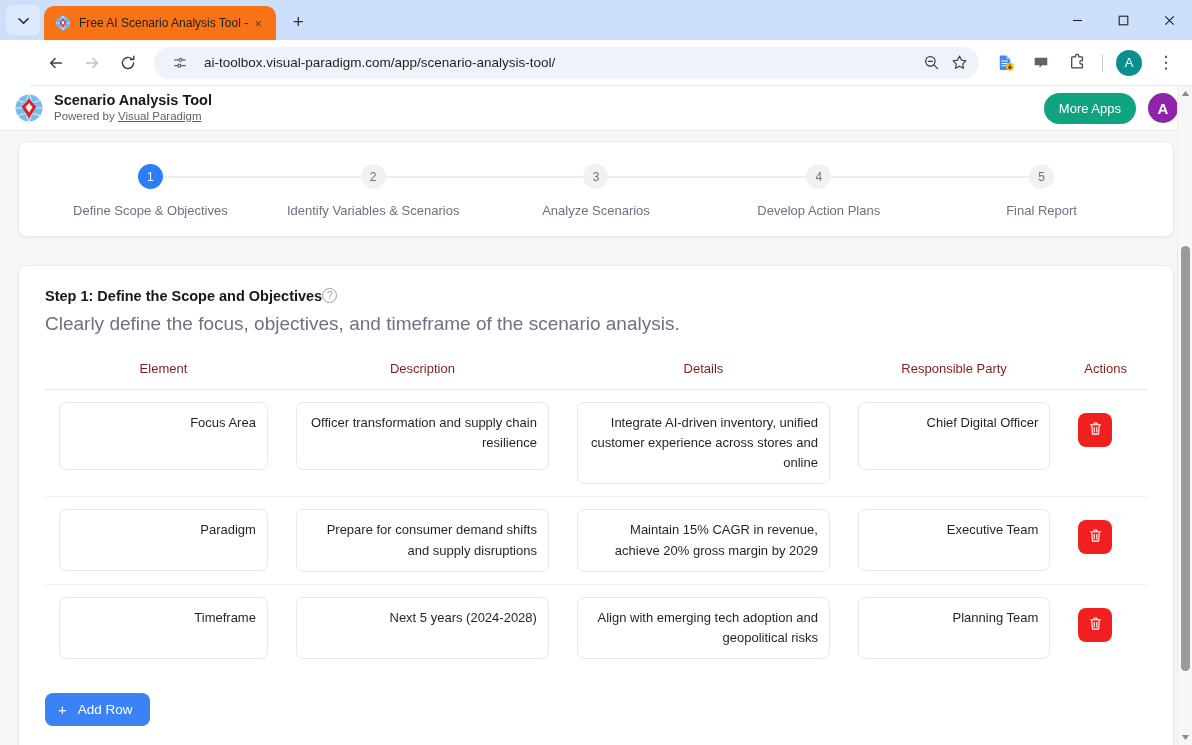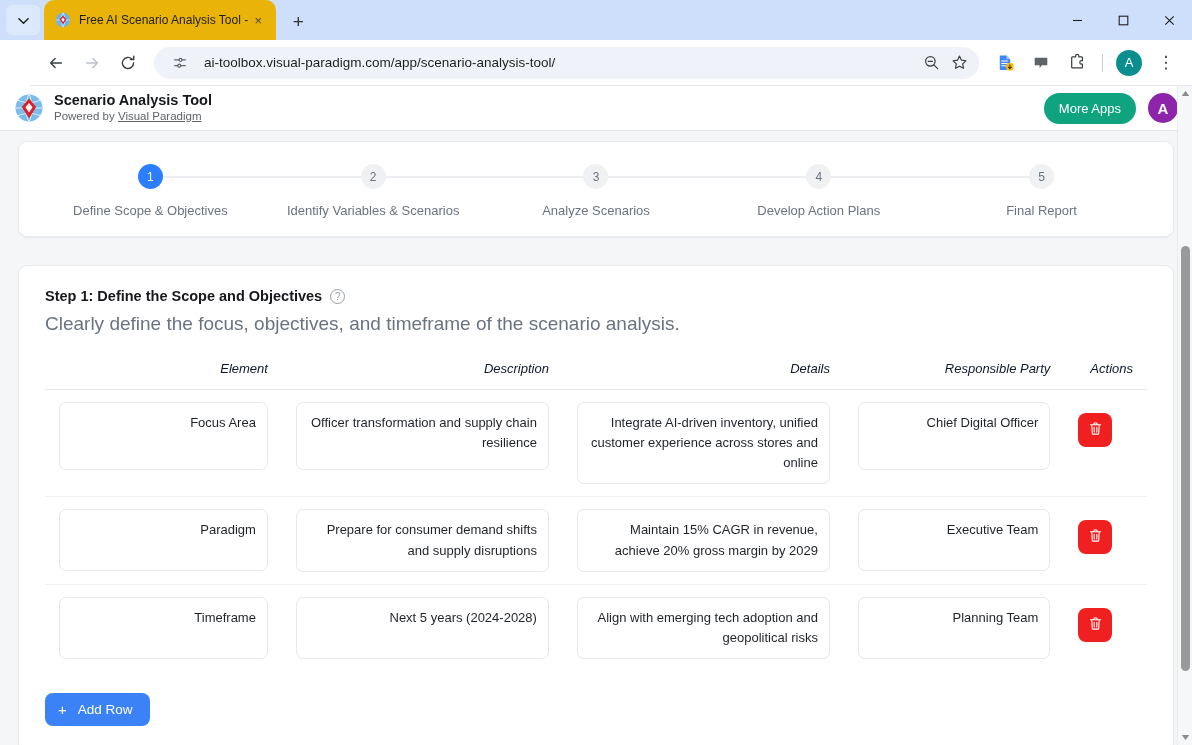--- a/index.html
+++ b/index.html
@@ -16,21 +16,21 @@
   .tabstrip {
     height: 40px; background:#cddffa; display:flex; align-items:flex-end;
     position:relative; flex: 0 0 40px;
   }
   .tab-list-btn {
     width:34px; height:30px; margin-left:6px; margin-bottom:5px;
     display:flex; align-items:center; justify-content:center;
     border-radius:6px; background:#dce9fc; cursor:pointer;
   }
   .tab {
-    height:40px; min-width:220px; max-width:245px; background:#eab308;
+    height:34px; min-width:220px; max-width:245px; background:#f97316;
     border-radius:10px 10px 0 0; display:flex; align-items:center;
     padding:0 8px 0 11px; margin-left:4px; position:relative; cursor:pointer;
   }
   .tab-favicon { width:16px; height:16px; flex:0 0 16px; margin-right:8px; position:relative; }
   .tab-title {
     flex:1 1 auto; font-size:12px; color:#1f1f1f; white-space:nowrap;
     overflow:hidden; text-overflow:clip;
   }
   .tab-close {
     width:20px; height:20px; flex:0 0 20px; border-radius:50%;
@@ -110,34 +110,34 @@
     position:relative; z-index:2;
   }
   .step.active .step-circle { background:#2b7fff; color:#ffffff; font-weight:500; }
   .step-label { margin-top:14px; font-size:13px; color:#6b7280; white-space:nowrap; }
   .step-line {
     position:absolute; top:12px; height:2px; background:#eceef1; z-index:1;
   }
 
   
   .step-card { margin-top:28px; padding:22px 26px 26px; }
-  .step-head { display:flex; align-items:center; gap:8px; }
+  .step-head { display:flex; }
   .step-title { font-size:14.5px; font-weight:bold; color:#16181c; }
   .help-icon {
     width:15px; height:15px; border-radius:50%; border:1.3px solid #9aa0a6;
     color:#9aa0a6; font-size:10px; display:flex; align-items:center;
     justify-content:center; cursor:pointer; flex:0 0 15px;
   }
   .step-desc { font-size:19px; color:#6b7280; margin-top:9px; }
 
   
   table.grid { width:100%; border-collapse:collapse; margin-top:26px; table-layout:fixed; }
   table.grid th {
-    text-align:right; font-size:13px; font-weight:normal; color:#0f172a;
-    padding:0 14px 13px 14px; border-bottom:1px solid #e9eaec;font-style:italic;
+    text-align:center; font-size:13px; font-weight:normal; color:#7f1d1d;
+    padding:0 14px 13px 14px; border-bottom:1px solid #e9eaec;
   }
   table.grid td { padding:12px 14px; border-bottom:1px solid #eef0f2; vertical-align:top;text-align:right; }
   tr.last-row td { border-bottom:none; }
   .cell-box {
     border:1px solid #e6e8eb; border-radius:7px; background:#fff;
     font-size:13px; color:#1f2328; line-height:1.55;
     padding:10px 11px; min-height:62px; cursor:text;
   }
   .row-tall .cell-box { min-height:68px; }
   .del-btn {

